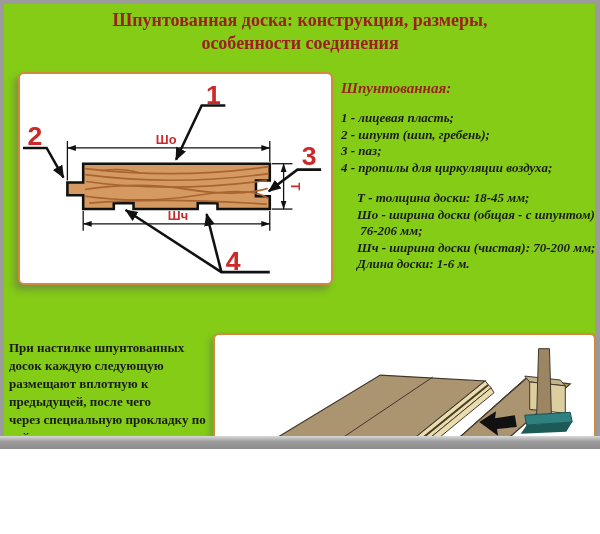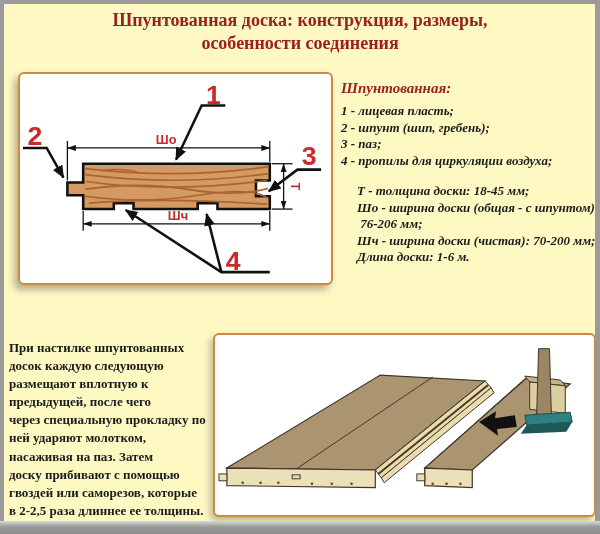--- a/index.html
+++ b/index.html
@@ -1,17 +1,17 @@
 <!DOCTYPE html>
 <html><head>
 <meta charset="utf-8">
 <style>
   html,body{margin:0;padding:0;background:#fff;}
   .page{
-    position:relative;width:600px;height:534px;background:#fef9c3;
+    position:relative;width:600px;height:449px;background:#84cc16;
     font-family:"Liberation Serif",serif;overflow:hidden;
   }
   .frame{position:absolute;background:#9b9b9b;}
   .frame-top{left:0;top:0;right:0;height:4px;}
   .frame-left{left:0;top:0;bottom:0;width:4px;}
   .frame-right{right:0;top:0;bottom:0;width:5px;}
   .bottom-band{
     position:absolute;left:0;right:0;bottom:0;height:13px;
     background:linear-gradient(180deg,#d9d9d9 0%,#9a9a9a 45%,#8d8d8d 100%);
   }
@@ -28,21 +28,21 @@
     box-shadow:-4px 5px 7px rgba(90,90,90,.45);}
   .panel-illustration{left:213px;top:333px;width:383px;height:184px;
     box-shadow:-3px 4px 6px rgba(90,90,90,.4);}
   .panel svg{display:block;width:100%;height:100%;}
   .legend{
     position:absolute;left:341px;top:80px;width:253px;color:#1b1b1b;
   }
   .legend-heading{
     font-size:15px;font-weight:bold;font-style:italic;color:#9d2020;
   }
-  .legend-items{margin-top:6px;}
+  .legend-items{margin-top:13px;}
   .legend-dims{margin-top:14px;margin-left:16px;}
   .legend-items,.legend-dims{
     font-size:13px;line-height:16.5px;font-weight:bold;font-style:italic;
     white-space:pre;
   }
   .note{
     position:absolute;left:9px;top:339px;width:206px;
     font-size:13px;line-height:18.1px;font-weight:bold;
     color:#1b1b1b;white-space:pre;
   }

